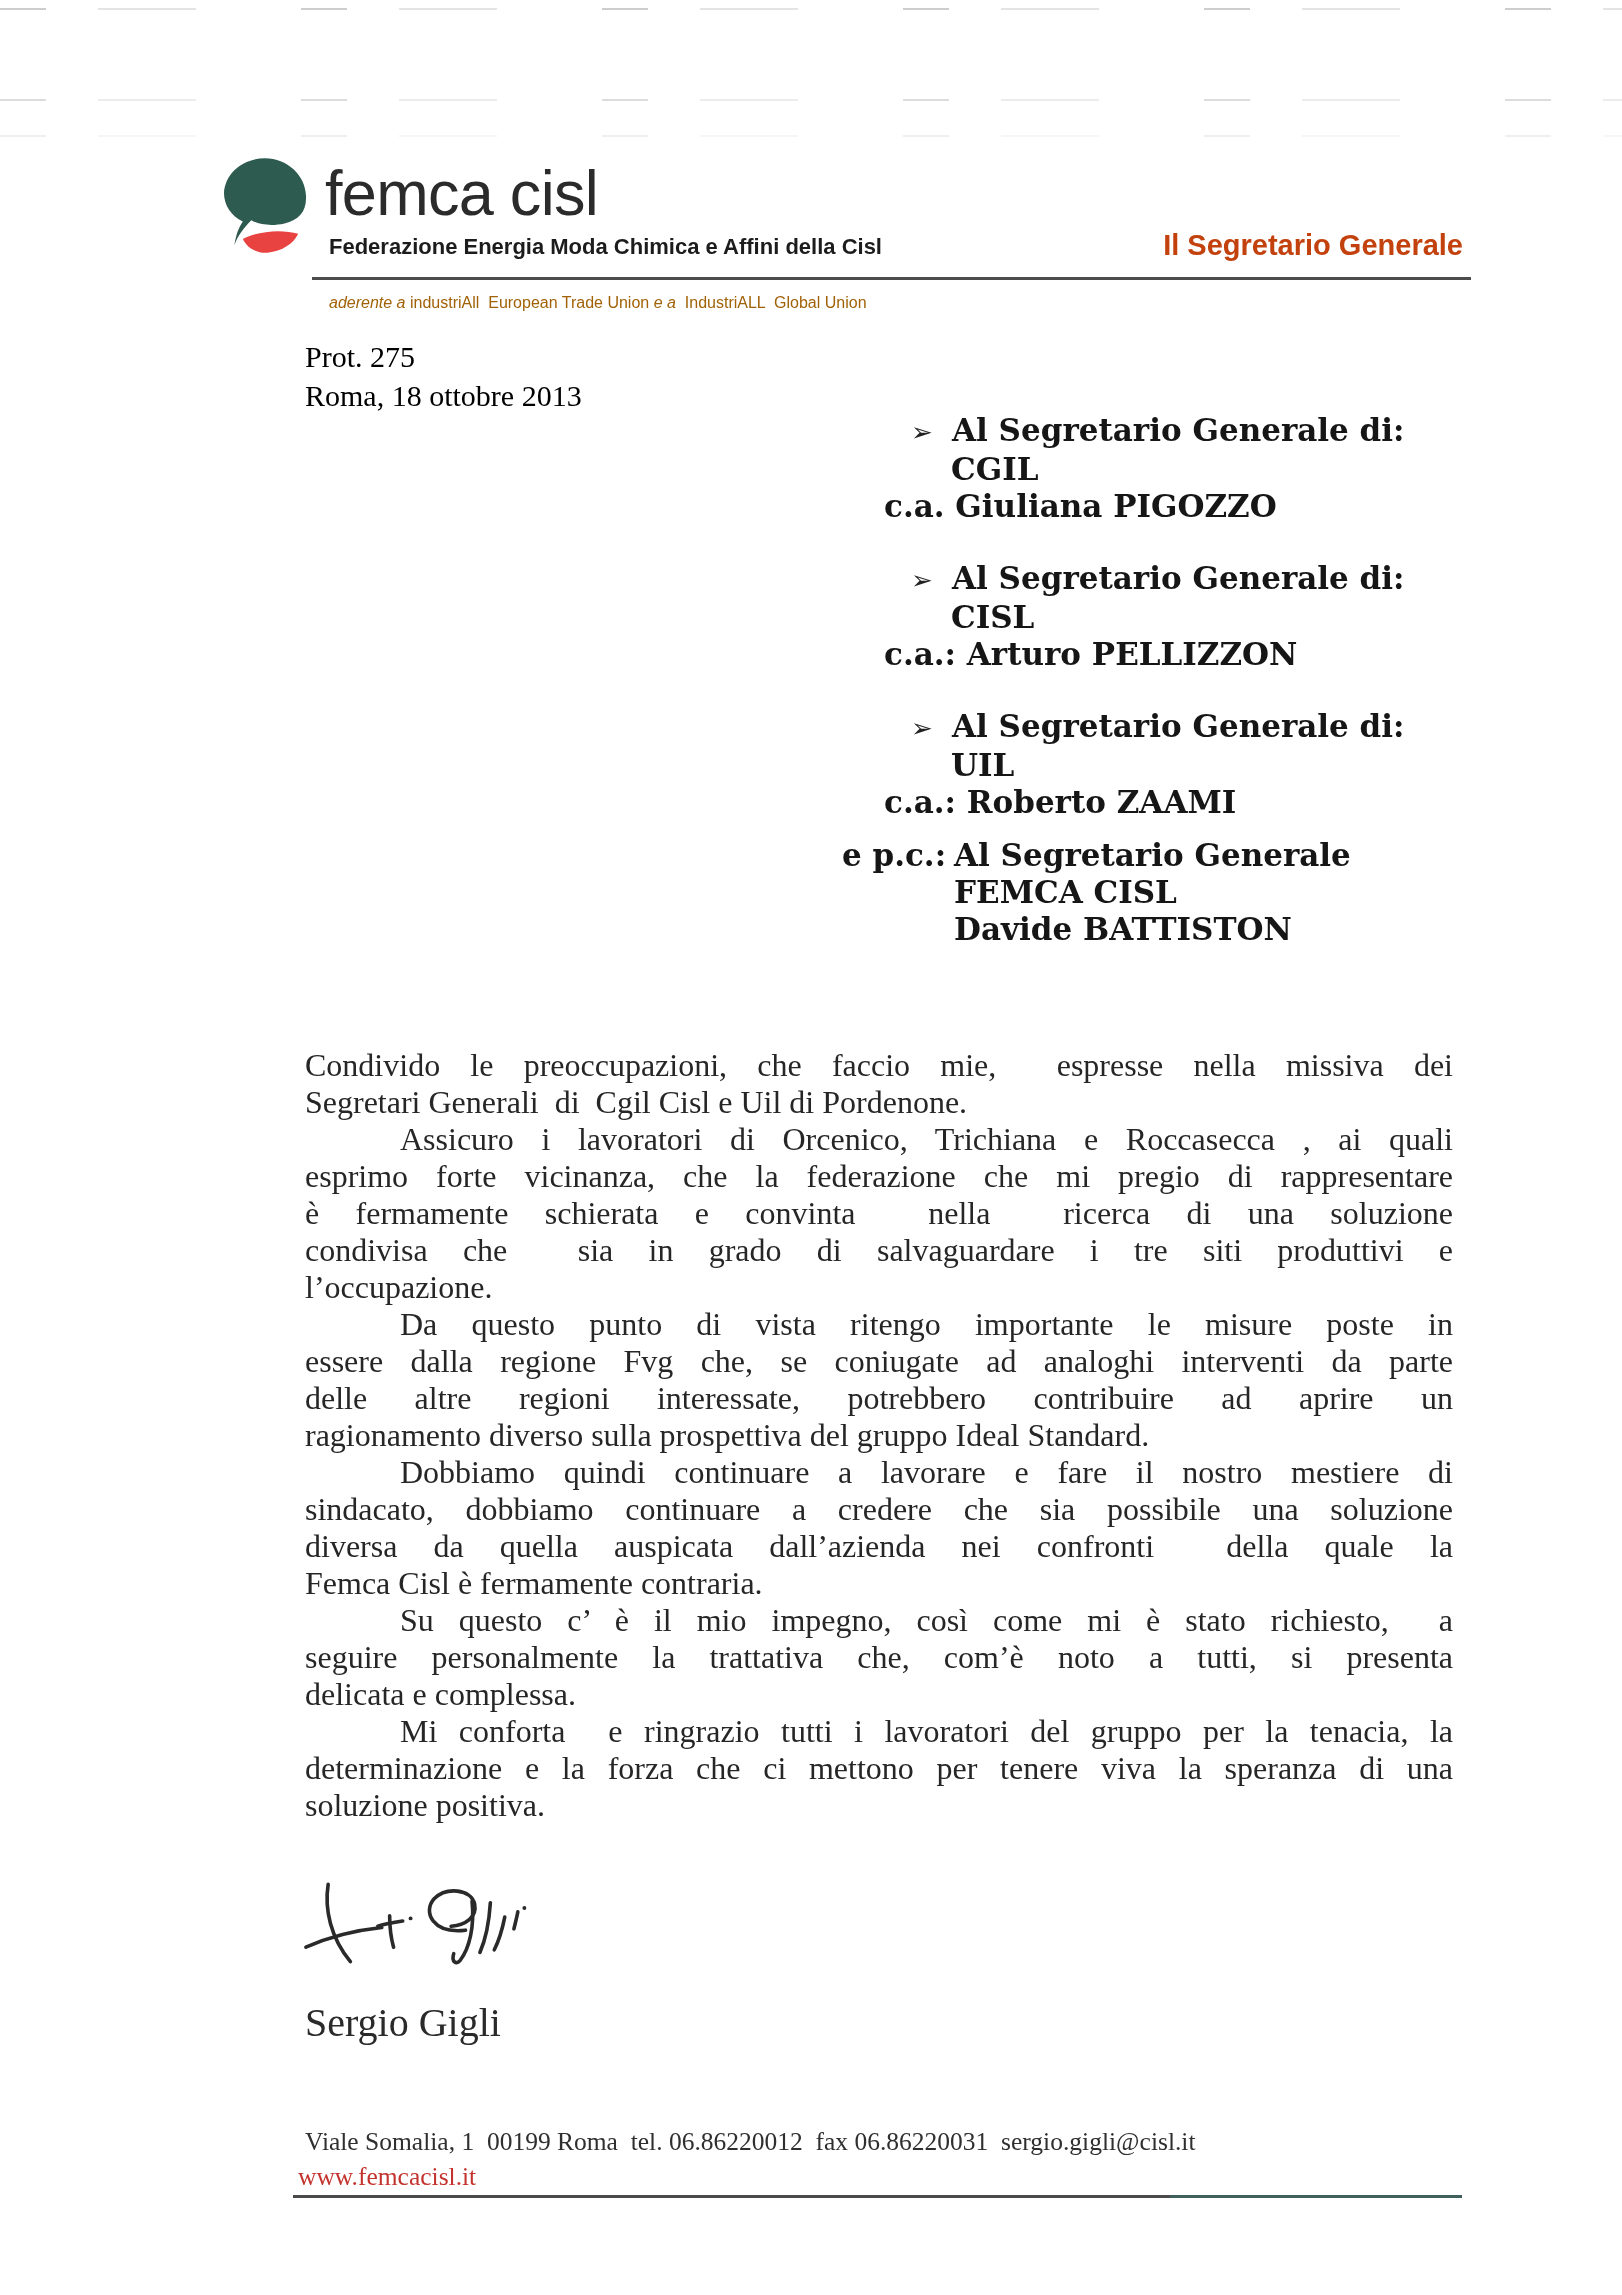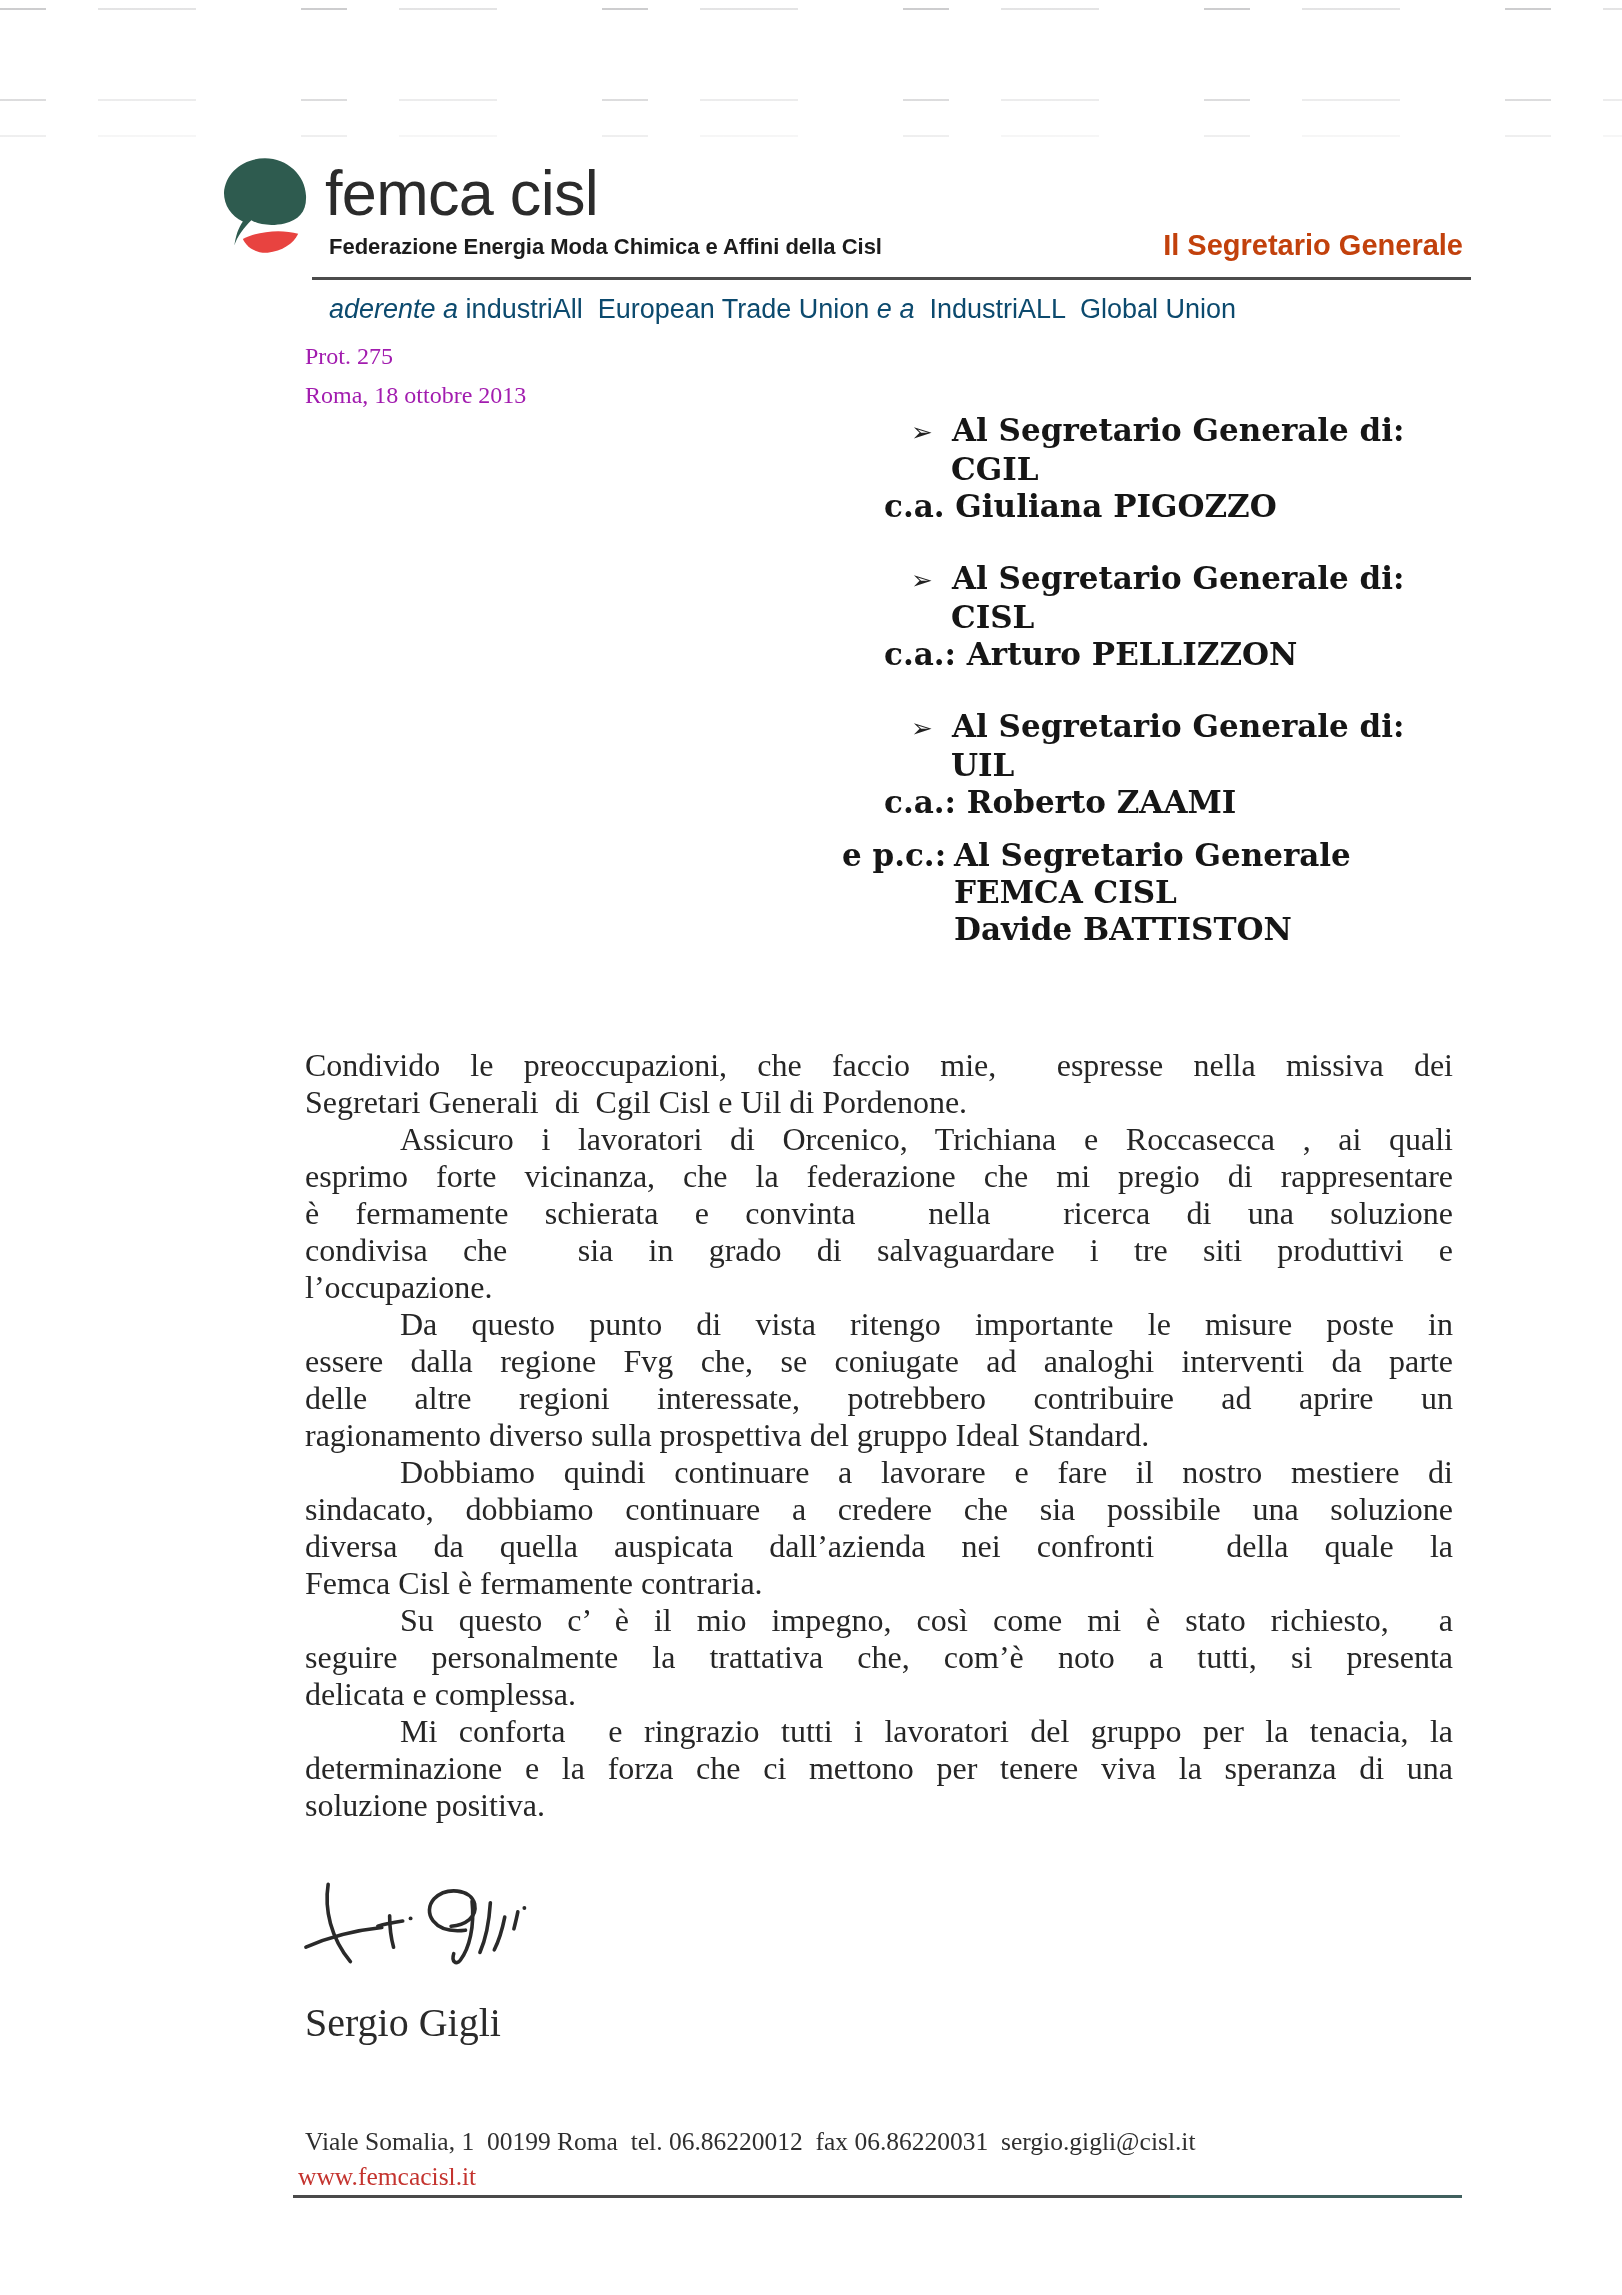--- a/index.html
+++ b/index.html
@@ -15,25 +15,25 @@
   
   .logo{position:absolute;left:219px;top:157px;width:92px;height:99px;}
   .brand{position:absolute;left:325px;top:162px;font-family:"Liberation Sans",sans-serif;
          font-size:63px;line-height:1;color:#2b2b2b;letter-spacing:-0.7px;}
   .brand-sub{position:absolute;left:329px;top:234px;font-family:"Liberation Sans",sans-serif;
          font-weight:bold;font-size:22px;color:#1c1c1c;}
   .role{position:absolute;right:159px;top:229px;font-family:"Liberation Sans",sans-serif;
          font-weight:bold;font-size:29px;color:#c2410c;}
   .rule-top{position:absolute;left:312px;top:277px;width:1159px;height:2.6px;background:#4c4c4c;}
   .affiliation{position:absolute;left:329px;top:294px;font-family:"Liberation Sans",sans-serif;
-         font-size:27px;color:#0c4a6e;white-space:pre-wrap;}
+         font-size:16px;color:#a16207;white-space:pre-wrap;}
   .affiliation .it{font-style:italic;}
 
   
-  .meta{position:absolute;left:305px;top:337px;font-size:24px;line-height:39px;color:#a21caf;}
+  .meta{position:absolute;left:305px;top:337px;font-size:30px;line-height:39px;color:#000000;}
 
   
   .rgroup{position:absolute;left:884px;width:654px;font-family:"DejaVu Serif",serif;
           font-weight:bold;font-size:31px;line-height:37px;color:#161616;}
   .g1{top:412px}.g2{top:560px}.g3{top:708px}
   .rhead{padding-left:27px;}
   .bullet{display:inline-block;width:41px;font-family:"DejaVu Sans",sans-serif;
           font-weight:normal;font-size:26px;color:#222;}
   .rorg{padding-left:67px;}
   .pc{position:absolute;left:842px;top:837px;font-family:"DejaVu Serif",serif;

